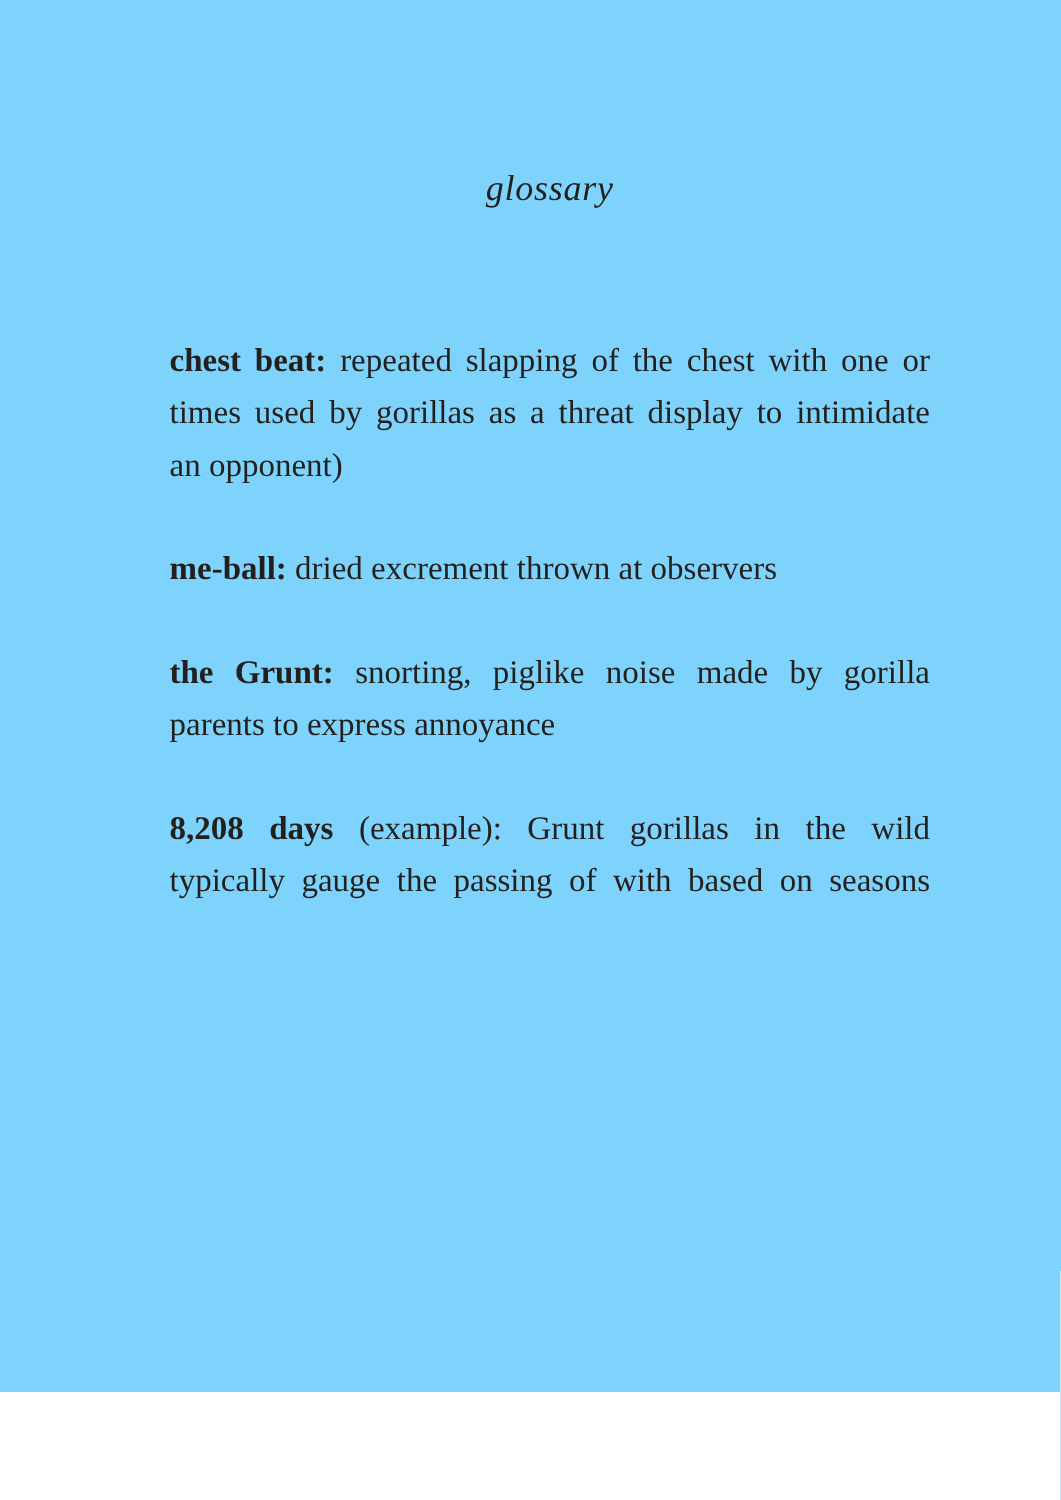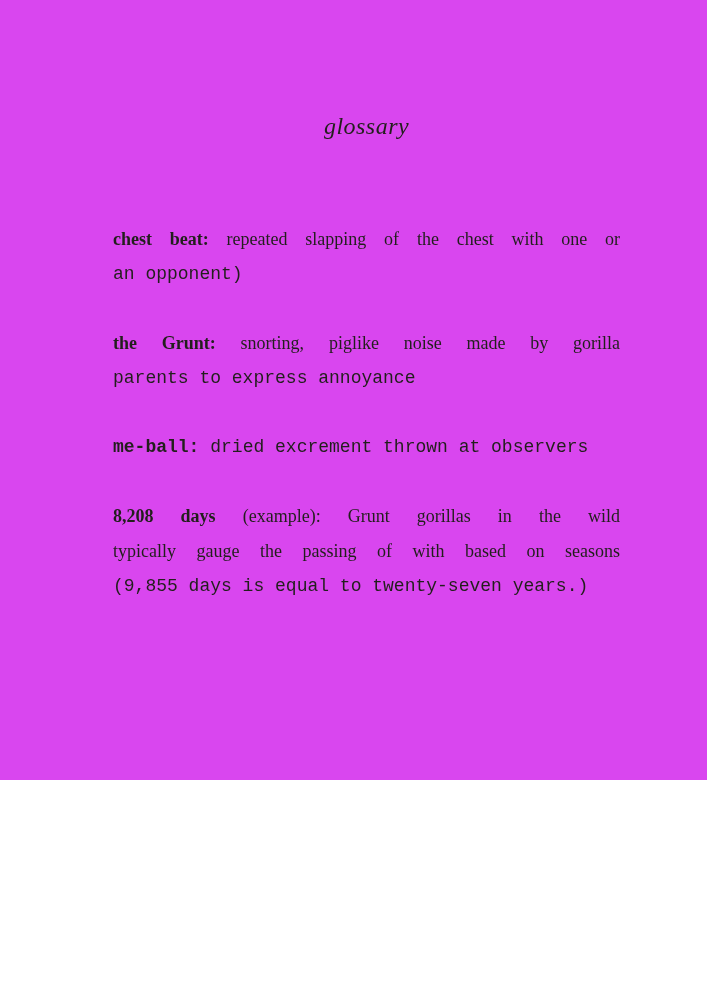--- a/index.html
+++ b/index.html
@@ -3,22 +3,22 @@
 <meta charset="utf-8">
 <style>
   html, body {
     margin: 0;
     padding: 0;
     background: #ffffff;
   }
   .page {
     position: relative;
     width: 707px;
-    height: 780px;
-    background: #d946ef;
+    height: 928px;
+    background: #7dd3fc;
     overflow: hidden;
     font-family: "Liberation Serif", "DejaVu Serif", serif;
     color: #221f1c;
   }
   .content {
     padding-left: 113px;
     padding-right: 87px;
   }
   .title {
     padding-top: 108px;
@@ -27,57 +27,56 @@
     font-style: italic;
     font-weight: 400;
     text-align: center;
     letter-spacing: 0.02em;
   }
   .entries {
     margin-top: 78px;
   }
   .entry {
     margin-bottom: 34px;
-    font-size: 18px;
+    font-size: 22px;
     line-height: 35px;
     margin-top: 28px;
   }
   .entry:last-child { margin-bottom: 0; }
   .line {
     text-align: justify;
     text-align-last: justify;
     white-space: normal;
   }
   .line.last {
     text-align: justify;
     text-align-last: left;
-    font-family: Liberation Mono, monospace;
   }
   .term {
     font-weight: 700;
   }
 </style>
 </head>
 <body>
 
 <div class="page">
   <div class="content">
     <div class="title">glossary</div>
     <div class="entries">
         <div class="entry">
           <div class="line"><span class="term">chest beat:</span><span class="def"> repeated slapping of the chest with one or</span></div>
+          <div class="line"><span class="def">times used by gorillas as a threat display to intimidate</span></div>
           <div class="line last"><span class="def">an opponent)</span></div>
+        </div>
+        <div class="entry">
+          <div class="line last"><span class="term">me-ball:</span><span class="def"> dried excrement thrown at observers</span></div>
         </div>
         <div class="entry">
           <div class="line"><span class="term">the Grunt:</span><span class="def"> snorting, piglike noise made by gorilla</span></div>
           <div class="line last"><span class="def">parents to express annoyance</span></div>
         </div>
         <div class="entry">
-          <div class="line last"><span class="term">me-ball:</span><span class="def"> dried excrement thrown at observers</span></div>
-        </div>
-        <div class="entry">
           <div class="line"><span class="term">8,208 days</span><span class="def"> (example): Grunt gorillas in the wild</span></div>
           <div class="line"><span class="def">typically gauge the passing of with based on seasons</span></div>
-          <div class="line last"><span class="def">(9,855 days is equal to twenty-seven years.)</span></div>
         </div>
       </div>
   </div>
 </div>
 
 </body></html>

